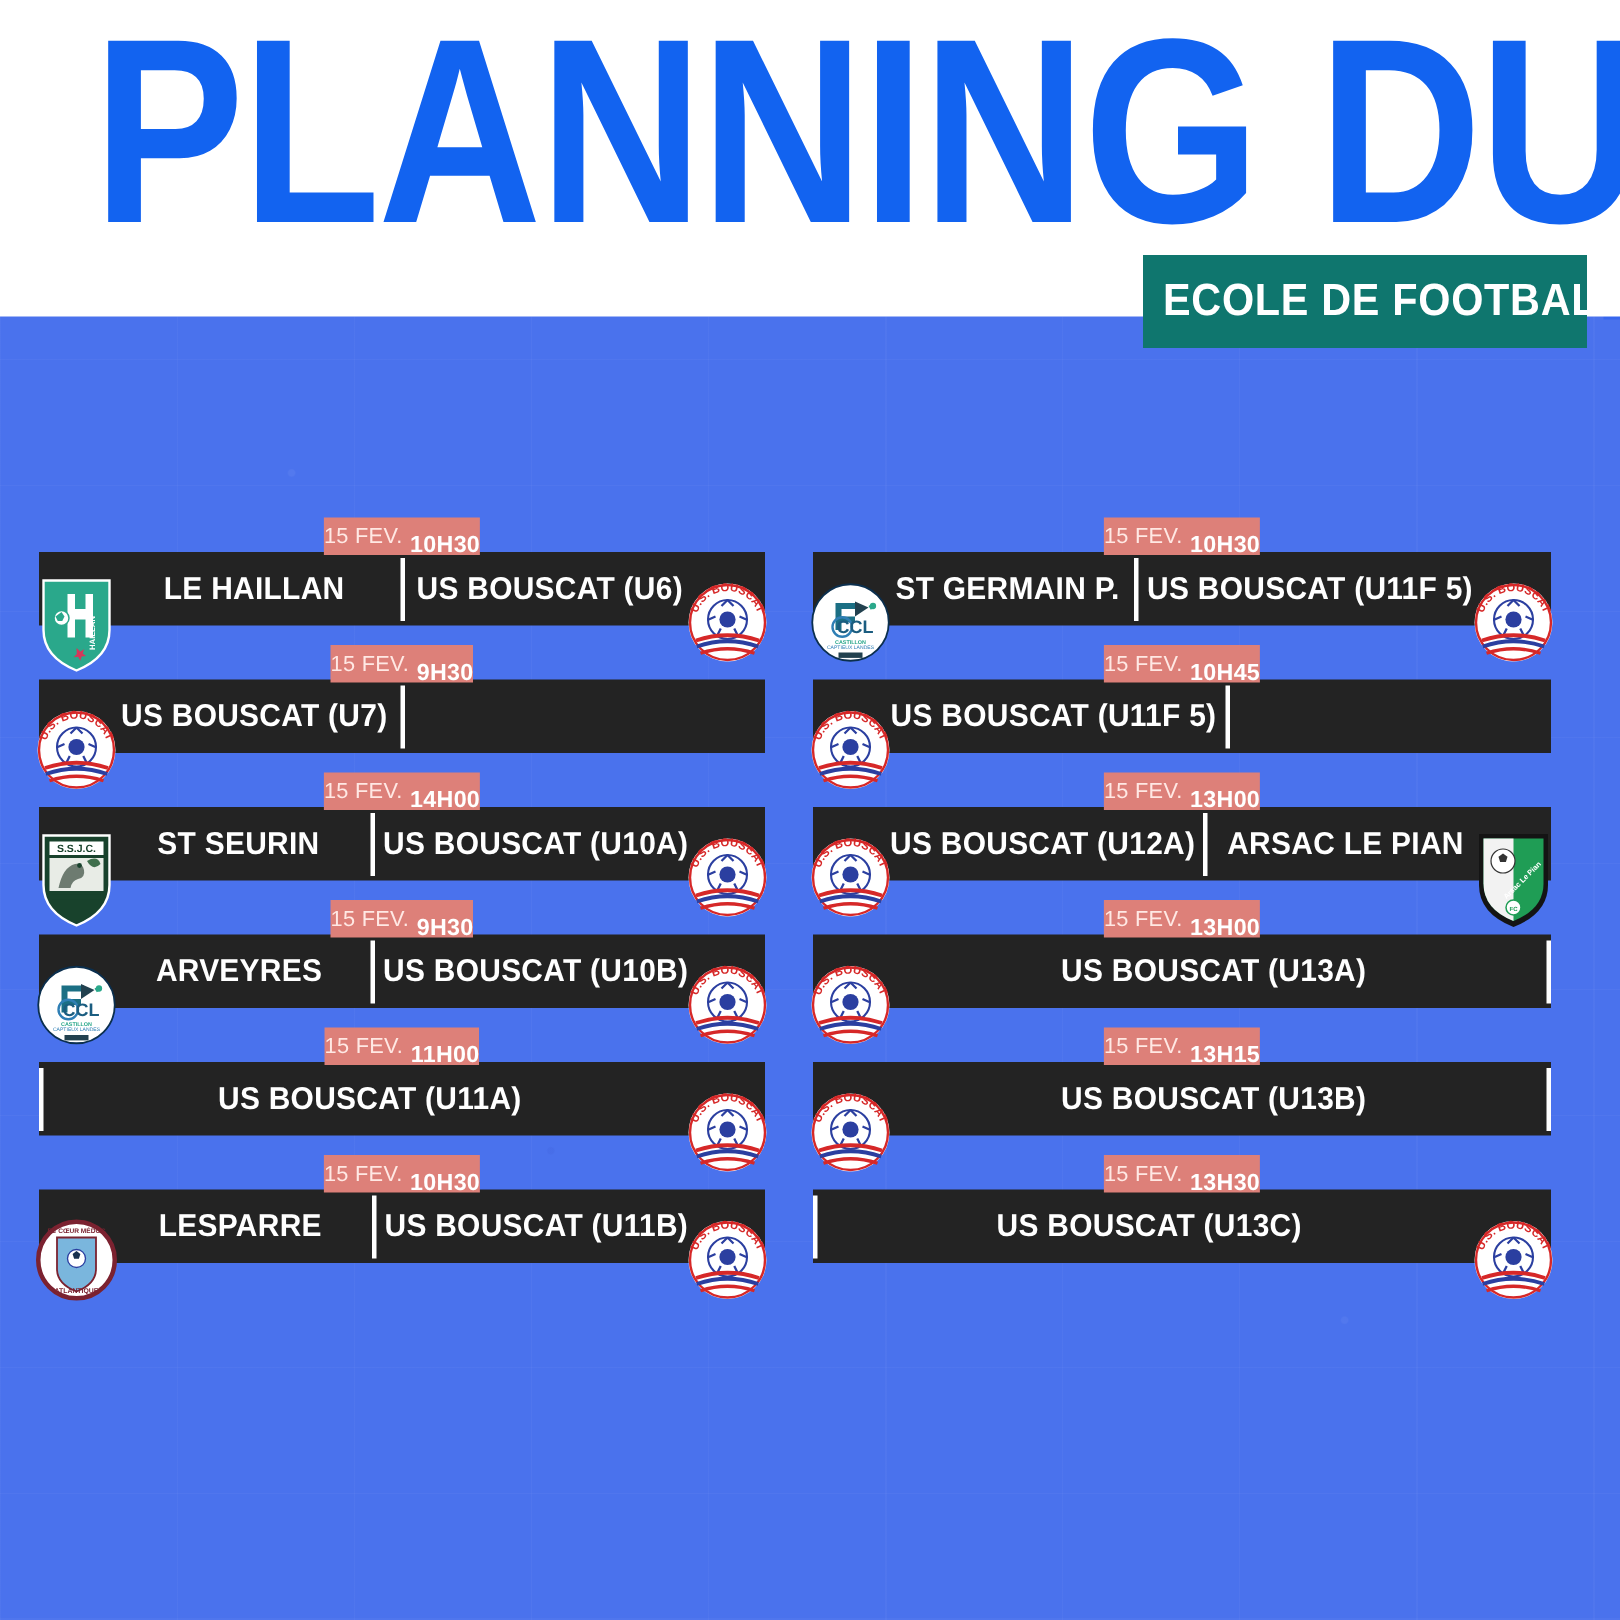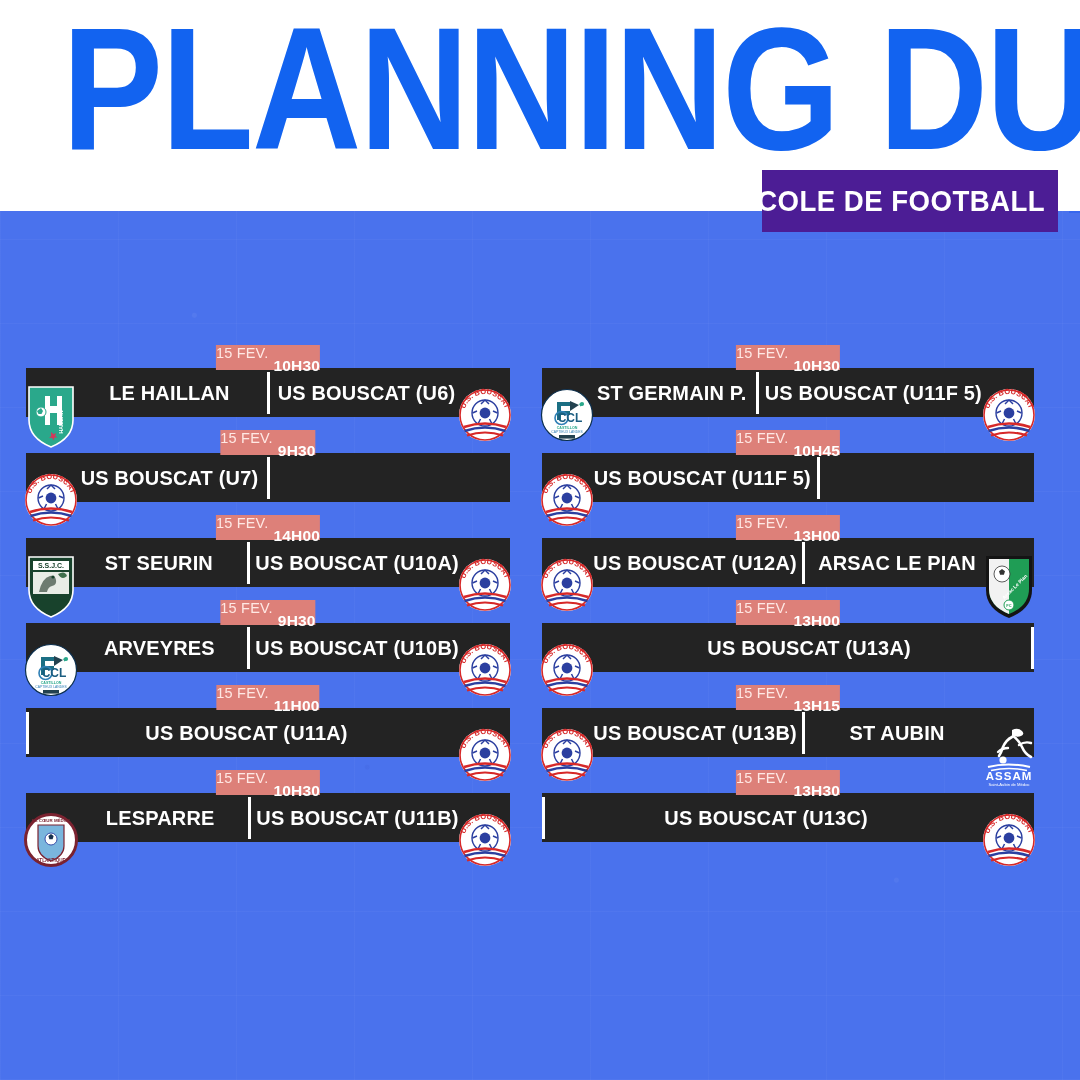--- a/index.html
+++ b/index.html
@@ -34,38 +34,38 @@
     font-weight:bold;
     font-size:172px;
     line-height:176px;
     letter-spacing:-2px;
     transform:scaleX(.88) scaleY(1.02);
     transform-origin:left top;
     white-space:nowrap;
   }
   #subtitle-badge{
     position:absolute;left:762px;top:170px;width:296px;height:62px;
-    background:#4c1d95;display:flex;align-items:center;justify-content:flex-end;
+    background:#0f766e;display:flex;align-items:center;justify-content:flex-start;
     z-index:5;
   }
   #subtitle-badge span{
     color:#fff;font-weight:bold;font-size:30px;letter-spacing:.5px;
     font-family:"Liberation Sans Narrow","Liberation Sans",sans-serif;
     transform:scaleX(.92);white-space:nowrap;
   }
 
   
   #matches{position:absolute;left:0;top:0;width:1080px;height:1080px;}
   .match{position:absolute;height:86px;}
   .match.col-l{left:26px;width:484px;}
   .match.col-r{left:542px;width:492px;}
 
   .datebadge{
     position:absolute;top:0;height:25px;background:#dd8079;
-    display:flex;align-items:flex-start;justify-content:center;gap:5px;
+    display:flex;align-items:center;justify-content:center;gap:5px;
     padding:0 0;z-index:4;white-space:nowrap;
     left:50%;transform:translateX(-50%);
   }
   .datebadge .d{color:#ffe8e4;font-size:14.5px;font-weight:normal;letter-spacing:.2px;}
   .datebadge .t{color:#ffffff;font-size:15.5px;font-weight:bold;letter-spacing:.2px;margin-top:12px;}
 
   .bar{
     position:absolute;top:23px;left:0;right:0;height:49px;
     background:#232323;display:flex;align-items:center;z-index:2;
   }
@@ -524,37 +524,20 @@
         <text x="27" y="35" font-size="0" fill="none"></text>
         <path id="ub" d="M6 35 A21 21 0 0 1 48 35" fill="none"></path>
         <text font-family="Liberation Sans,sans-serif" font-size="7.5" font-weight="bold" fill="#d62828">
           <textPath href="#ub" startOffset="50%" text-anchor="middle">U.S. BOUSCAT</textPath>
         </text>
               </svg>
             </div>
             <span class="teamname">US BOUSCAT (U13B)</span>
           </div>
           <div class="divider"></div>
-          <div class="side with-logo-right">
-            <span class="teamname">ST AUBIN</span>
-            <div class="logo right">
-              <svg width="54" height="70" viewBox="0 0 54 70">
-                <path d="M30 10 q6-3 10 1 q3 3 -1 5 q-4 2 -9 -1z" fill="#ffffff"></path>
-        <path d="M31 16 q6 4 9 11 q3 7 9 10" stroke="#ffffff" stroke-width="2.6" fill="none" stroke-linecap="round"></path>
-        <path d="M30 17 q-6 3 -9 10 q-2 6 -4 9" stroke="#ffffff" stroke-width="2.6" fill="none" stroke-linecap="round"></path>
-        <path d="M37 25 q6 -4 12 -2" stroke="#ffffff" stroke-width="2.4" fill="none" stroke-linecap="round"></path>
-        <path d="M26 28 q-6 0 -10 4" stroke="#ffffff" stroke-width="2.4" fill="none" stroke-linecap="round"></path>
-        <circle cx="21" cy="40" r="3.6" fill="#ffffff"></circle>
-        <path d="M6 47 q20 -5 42 0" stroke="#ffffff" stroke-width="2" fill="none"></path>
-        <path d="M9 50.5 q18 -4 36 0" stroke="#ffffff" stroke-width="1.4" fill="none"></path>
-        <text x="27" y="60" font-family="Liberation Sans,sans-serif" font-size="11.5" font-weight="bold" fill="#ffffff" text-anchor="middle" letter-spacing="1">ASSAM</text>
-        <text x="27" y="66" font-family="Liberation Sans,sans-serif" font-size="4.2" fill="#ffffff" text-anchor="middle">Saint-Aubin de Médoc</text>
-              </svg>
-            </div>
-          </div>
         </div>
       </div>
       <div class="match col-r" style="top: 770px;">
         <div class="datebadge">
           <span class="d">15 FEV.</span>
           <span class="t">13H30</span>
         </div>
         <div class="bar">
           <div class="divider"></div>
           <div class="side with-logo-right">

